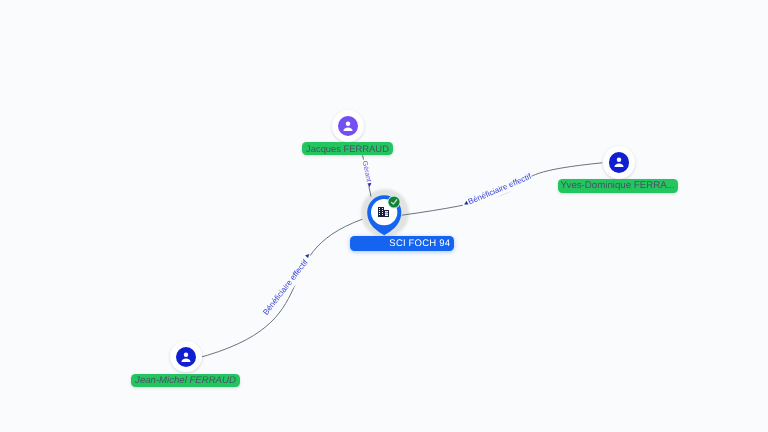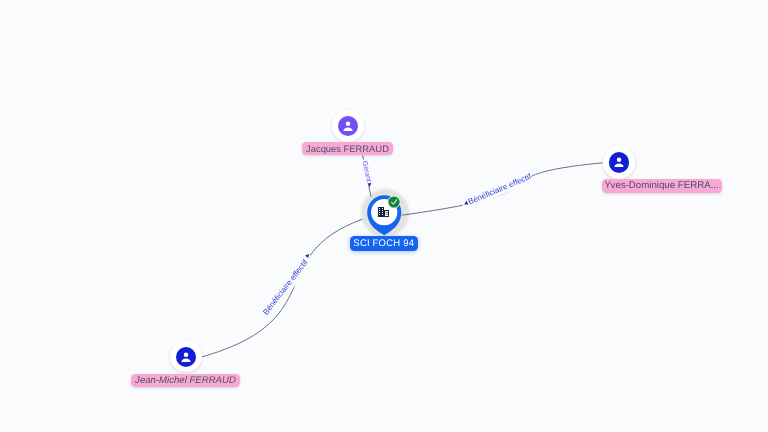--- a/index.html
+++ b/index.html
@@ -5,27 +5,27 @@
   html,body{margin:0;padding:0;}
   body{width:768px;height:432px;overflow:hidden;background:#fafbfd;
        font-family:"Liberation Sans",sans-serif;-webkit-font-smoothing:antialiased;text-rendering:geometricPrecision;}
   #stage{position:relative;width:768px;height:432px;background:#fafbfd;}
   svg.layer{position:absolute;left:0;top:0;width:768px;height:432px;overflow:visible;}
   .node{position:absolute;}
   .avatar{position:absolute;border-radius:50%;background:#fff;
           box-shadow:0 1px 3px rgba(30,40,70,.18);
           display:flex;align-items:center;justify-content:center;}
   .avatar .disc{border-radius:50%;display:flex;align-items:center;justify-content:center;}
-  .nlabel{position:absolute;background:#f9a8d4;border-radius:4.5px;
+  .nlabel{position:absolute;background:#22c55e;border-radius:4.5px;
           box-shadow:0 1px 3px rgba(30,40,70,.16);
           color:#4a5167;white-space:nowrap;display:flex;align-items:center;justify-content:center;}
   .pinhalo{position:absolute;border-radius:50%;background:#e1e3e1;filter:blur(1.0px);}
   .cbadge{position:absolute;background:#1464f0;border-radius:4.5px;color:#fff;
           display:flex;align-items:center;justify-content:center;white-space:nowrap;
-          box-shadow:0 1px 4px rgba(20,100,240,.35);}
+          box-shadow:0 1px 4px rgba(20,100,240,.35);padding-left:36px;}
 </style>
 </head>
 <body>
 
 <div id="stage">
 
   <div class="pinhalo" style="left:360.7px;top:189.3px;width:48.1px;height:47.6px;"></div>
 
   <svg class="layer" viewBox="0 0 768 432">
     <g>
@@ -83,21 +83,21 @@
 
   <div class="node">
     <div class="avatar" style="left:602.8px;top:146.3px;width:32.3px;height:32.3px;">
       <div class="disc" style="width:20.2px;height:20.2px;background:#101fd2;">
         <svg width="14" height="14" viewBox="0 0 24 24">
           <circle cx="12" cy="8.1" r="3.85" fill="#fff"></circle>
           <path d="M4.2 20.6c0-3.95 3.5-6.2 7.8-6.2s7.8 2.25 7.8 6.2z" fill="#fff"></path>
         </svg>
       </div>
     </div>
-    <div class="nlabel" style="left:557.6px;top:179.4px;width:120.2px;height:13.2px;font-size:9.7px;margin-left:44px;">Yves-Dominique FERRA...</div>
+    <div class="nlabel" style="left:557.6px;top:179.4px;width:120.2px;height:13.2px;font-size:9.7px;">Yves-Dominique FERRA...</div>
   </div>
 
   <div class="node">
     <svg class="layer" viewBox="0 0 768 432">
       <path d="M384.25 235.4 C 383 233.8, 367.2 228, 367.2 212.3 A 17.05 17.05 0 1 1 401.3 212.3 C 401.3 228, 385.5 233.8, 384.25 235.4 Z" fill="#1464f0"></path>
       <circle cx="384.2" cy="212.2" r="13.15" fill="#fff"></circle>
     </svg>
     <svg width="11" height="11" viewBox="0 0 11 11" style="position:absolute;left:378px;top:207px;overflow:visible;shape-rendering:crispEdges;">
       <rect x="0" y="0" width="6" height="10" fill="#17213f"></rect>
       <rect x="6" y="3" width="5" height="7" fill="#17213f"></rect>

